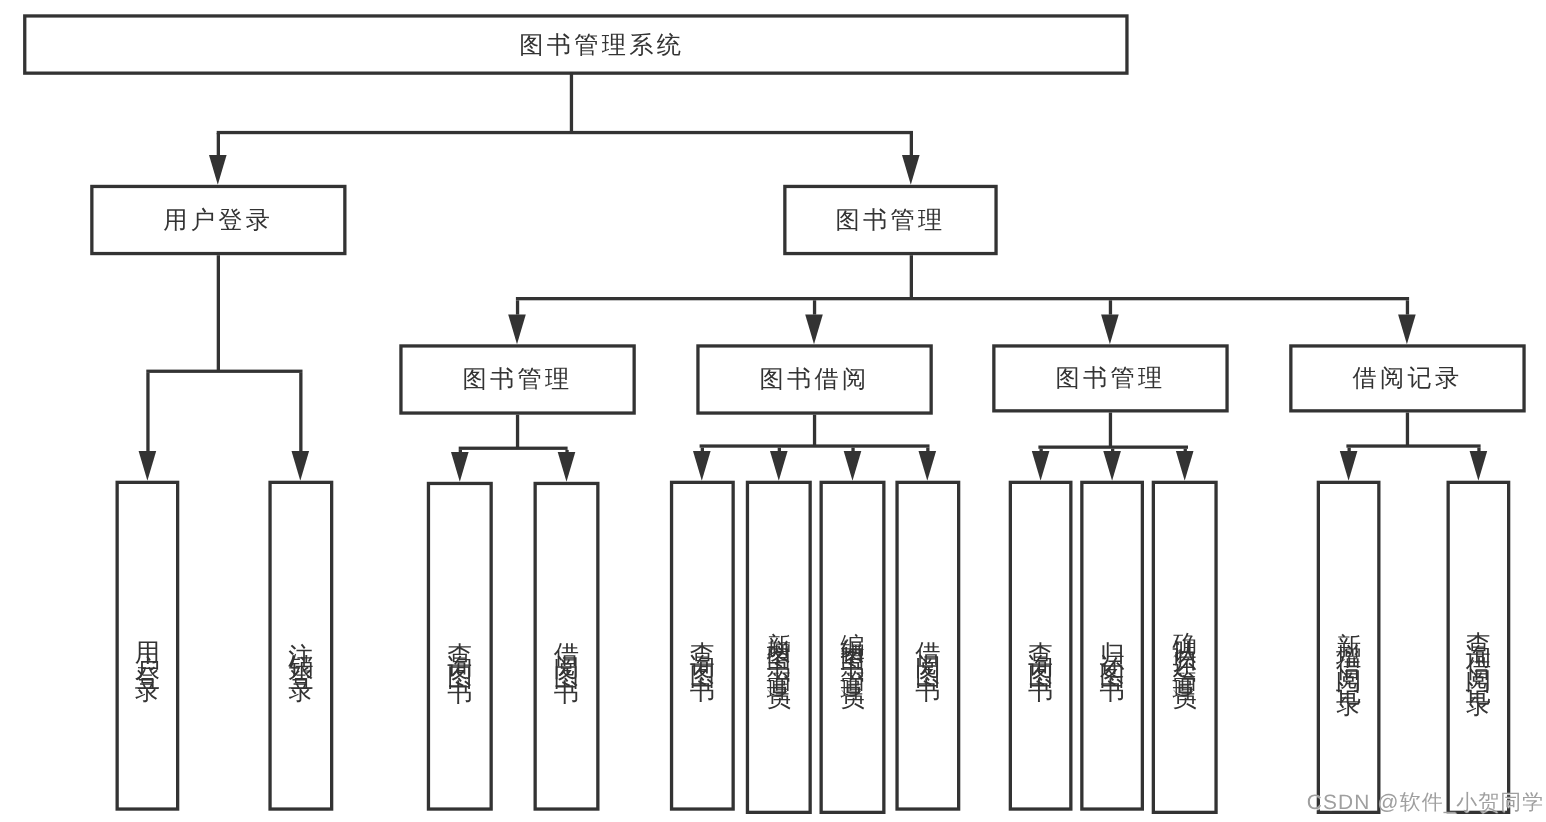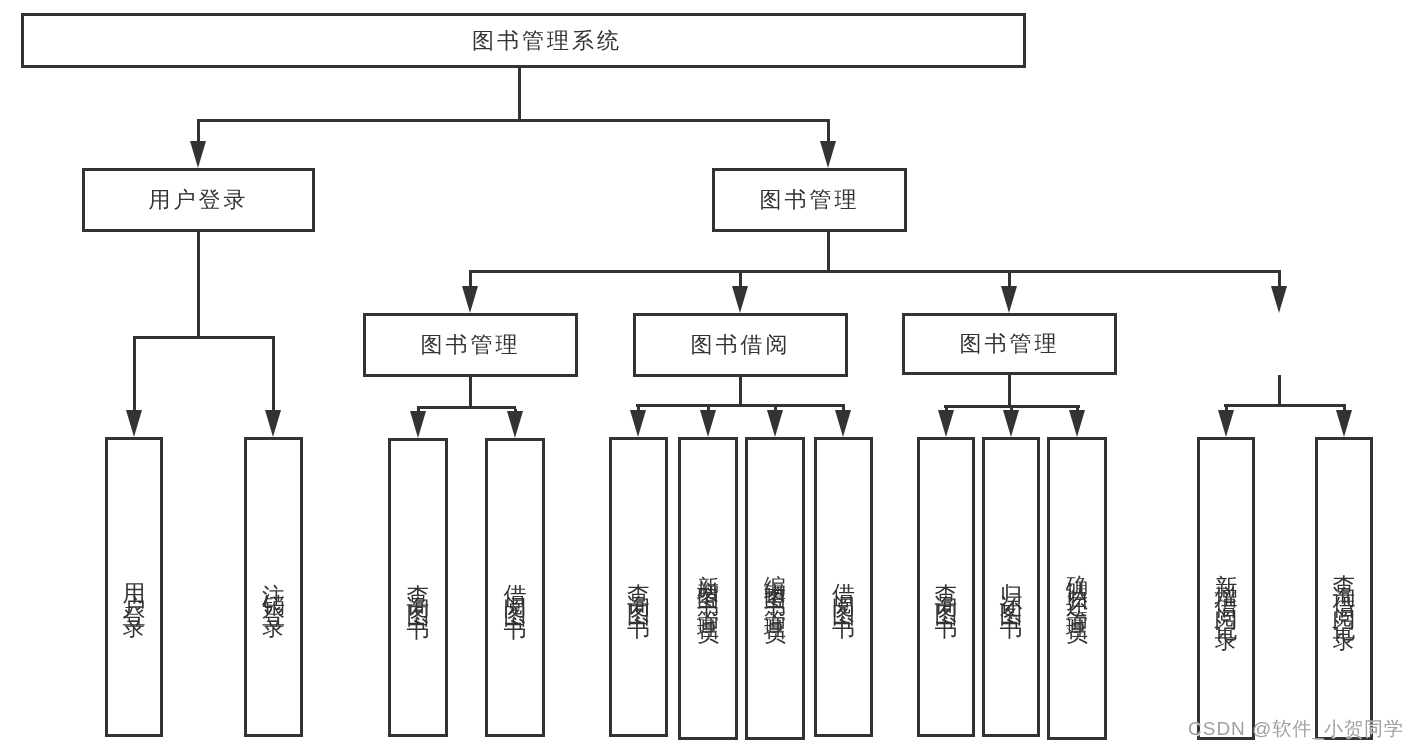--- a/index.html
+++ b/index.html
@@ -119,20 +119,23 @@
 
   <div class="hbox" style="left:363px;top:313px;width:215px;height:64px;">
     <span>图书管理</span>
   </div>
   <div class="hbox" style="left:633px;top:313px;width:215px;height:64px;">
     <span>图书借阅</span>
   </div>
   <div class="hbox" style="left:902px;top:313px;width:215px;height:62px;">
     <span>图书管理</span>
   </div>
+  <div class="hbox" style="left:1172px;top:313px;width:215px;height:62px;">
+    <span>借阅记录</span>
+  </div>
 
   <div class="line" style="left:469px;top:377px;width:3px;height:31px;"></div>
   <div class="line" style="left:417px;top:406px;width:99px;height:3px;"></div>
   <div class="arrow" style="left:410px;top:409px;height:29px;">
       <i class="stem"></i>
       <i class="head"></i>
     </div>
   <div class="arrow" style="left:507px;top:409px;height:29px;">
       <i class="stem"></i>
       <i class="head"></i>

